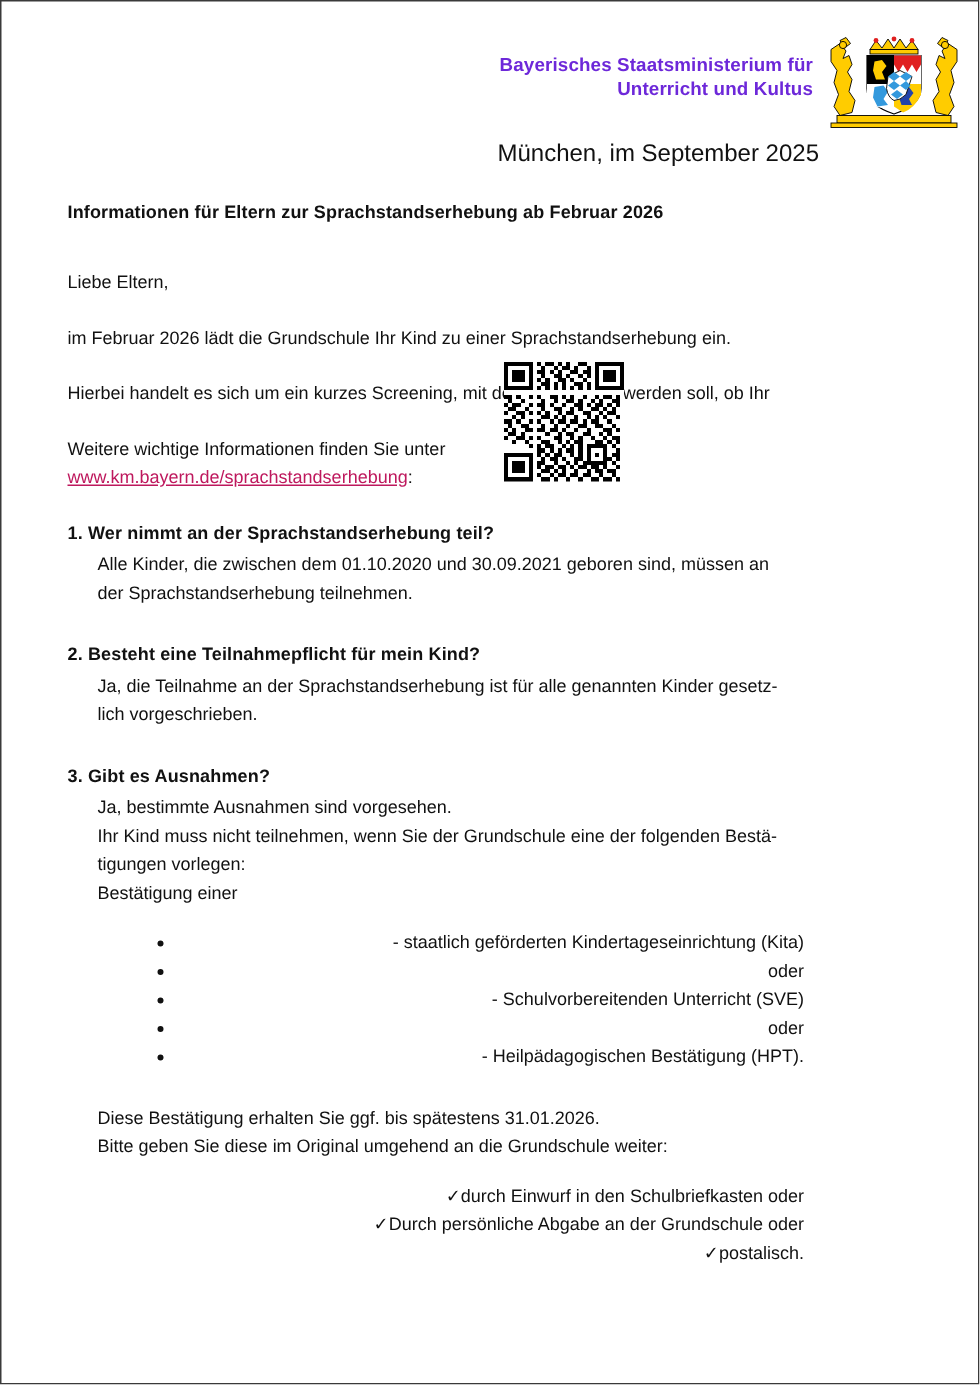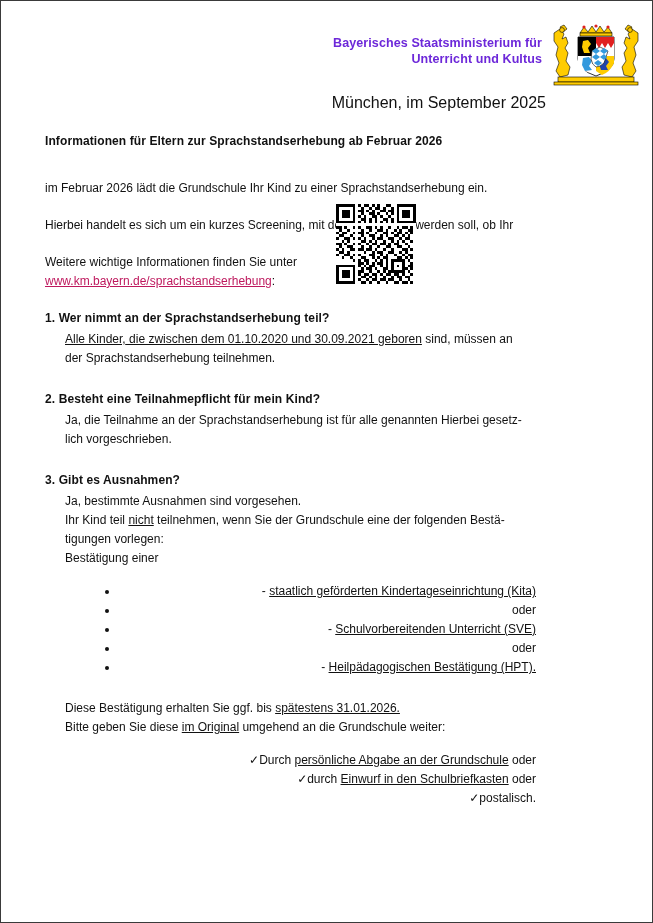--- a/index.html
+++ b/index.html
@@ -76,21 +76,21 @@
   }
 
   .para {
     margin: 0 0 18px 0;
   }
 
   .link {
     color: #be185d;
     text-decoration: underline;
   }
-  .u { text-decoration: underline; }
+  .u { }
 
   
   .qr-row {
     position: relative;
   }
   .qr-code {
     position: absolute;
     left: 291px;
     top: -49px;
     width: 80px;
@@ -200,20 +200,21 @@
       <rect x="6" y="59" width="84" height="3" fill="#FFCC00" stroke="#000000" stroke-width="0.6"></rect>
     </svg>
   </div>
 
   <div class="date-line">München, im September 2025</div>
 
   <div class="content">
 
     <div class="doc-title">Informationen für Eltern zur Sprachstandserhebung ab Februar 2026</div>
 
+    <p class="para">Liebe Eltern,</p>
 
     <p class="para">im Februar 2026 lädt die Grundschule Ihr Kind zu einer Sprachstandserhebung ein.</p>
 
     <p class="para">
       <span>Hierbei handelt es sich um ein kurzes Screening, mit dem festgestellt werden soll, ob Ihr</span><br>
     </p>
 
     <div class="qr-row">
       <p class="para">
         <span>Weitere wichtige Informationen finden Sie unter</span><br>
@@ -277,30 +278,30 @@
       <div class="qa-q">1. Wer nimmt an der Sprachstandserhebung teil?</div>
       <div class="qa-a">
         <span class="u">Alle Kinder,</span><span class="u"> die zwischen dem 01.10.2020 und 30.09.2021 geboren</span><span> sind, müssen an</span><br>
         <span>der Sprachstandserhebung teilnehmen.</span>
       </div>
     </div>
 
     <div class="qa-block">
       <div class="qa-q">2. Besteht eine Teilnahmepflicht für mein Kind?</div>
       <div class="qa-a">
-        <span>Ja, die Teilnahme an der Sprachstandserhebung ist für alle genannten Hierbei gesetz-</span><br>
+        <span>Ja, die Teilnahme an der Sprachstandserhebung ist für alle genannten Kinder gesetz-</span><br>
         <span>lich vorgeschrieben.</span>
       </div>
     </div>
 
     <div class="qa-block">
       <div class="qa-q">3. Gibt es Ausnahmen?</div>
       <div class="qa-a">
         <span>Ja, bestimmte Ausnahmen sind vorgesehen.</span><br>
-        <span>Ihr Kind teil </span><span class="u">nicht</span><span> teilnehmen, wenn Sie der Grundschule eine der folgenden Bestä-</span><br>
+        <span>Ihr Kind muss </span><span class="u">nicht</span><span> teilnehmen, wenn Sie der Grundschule eine der folgenden Bestä-</span><br>
         <span>tigungen vorlegen:</span><br>
         <span>Bestätigung einer</span>
       </div>
 
       <ul class="sub-list">
         <li class="dash-item">
           <span>-</span>
           <span class="u">staatlich geförderten Kindertageseinrichtung (Kita)</span>
         </li>
         <li class="oder">oder</li>
@@ -316,24 +317,24 @@
       </ul>
     </div>
 
     <div class="closing">
       <span>Diese Bestätigung erhalten Sie ggf. bis </span><span class="u">spätestens 31.01.2026.</span><br>
       <span>Bitte geben Sie diese </span><span class="u">im Original</span><span> umgehend an die Grundschule weiter:</span>
     </div>
 
     <ul class="check-list">
       <li>
-        <span class="check-mark">✓</span><span>Durch </span><span class="u">persönliche Abgabe an der Grundschule</span><span> oder</span>
+        <span class="check-mark">✓</span><span>durch </span><span class="u">Einwurf in den Schulbriefkasten</span><span> oder</span>
       </li>
       <li>
-        <span class="check-mark">✓</span><span>durch </span><span class="u">Einwurf in den Schulbriefkasten</span><span> oder</span>
+        <span class="check-mark">✓</span><span>Durch </span><span class="u">persönliche Abgabe an der Grundschule</span><span> oder</span>
       </li>
       <li>
         <span class="check-mark">✓</span><span>postalisch.</span>
       </li>
     </ul>
 
   </div>
 </div>
 
 </body></html>

